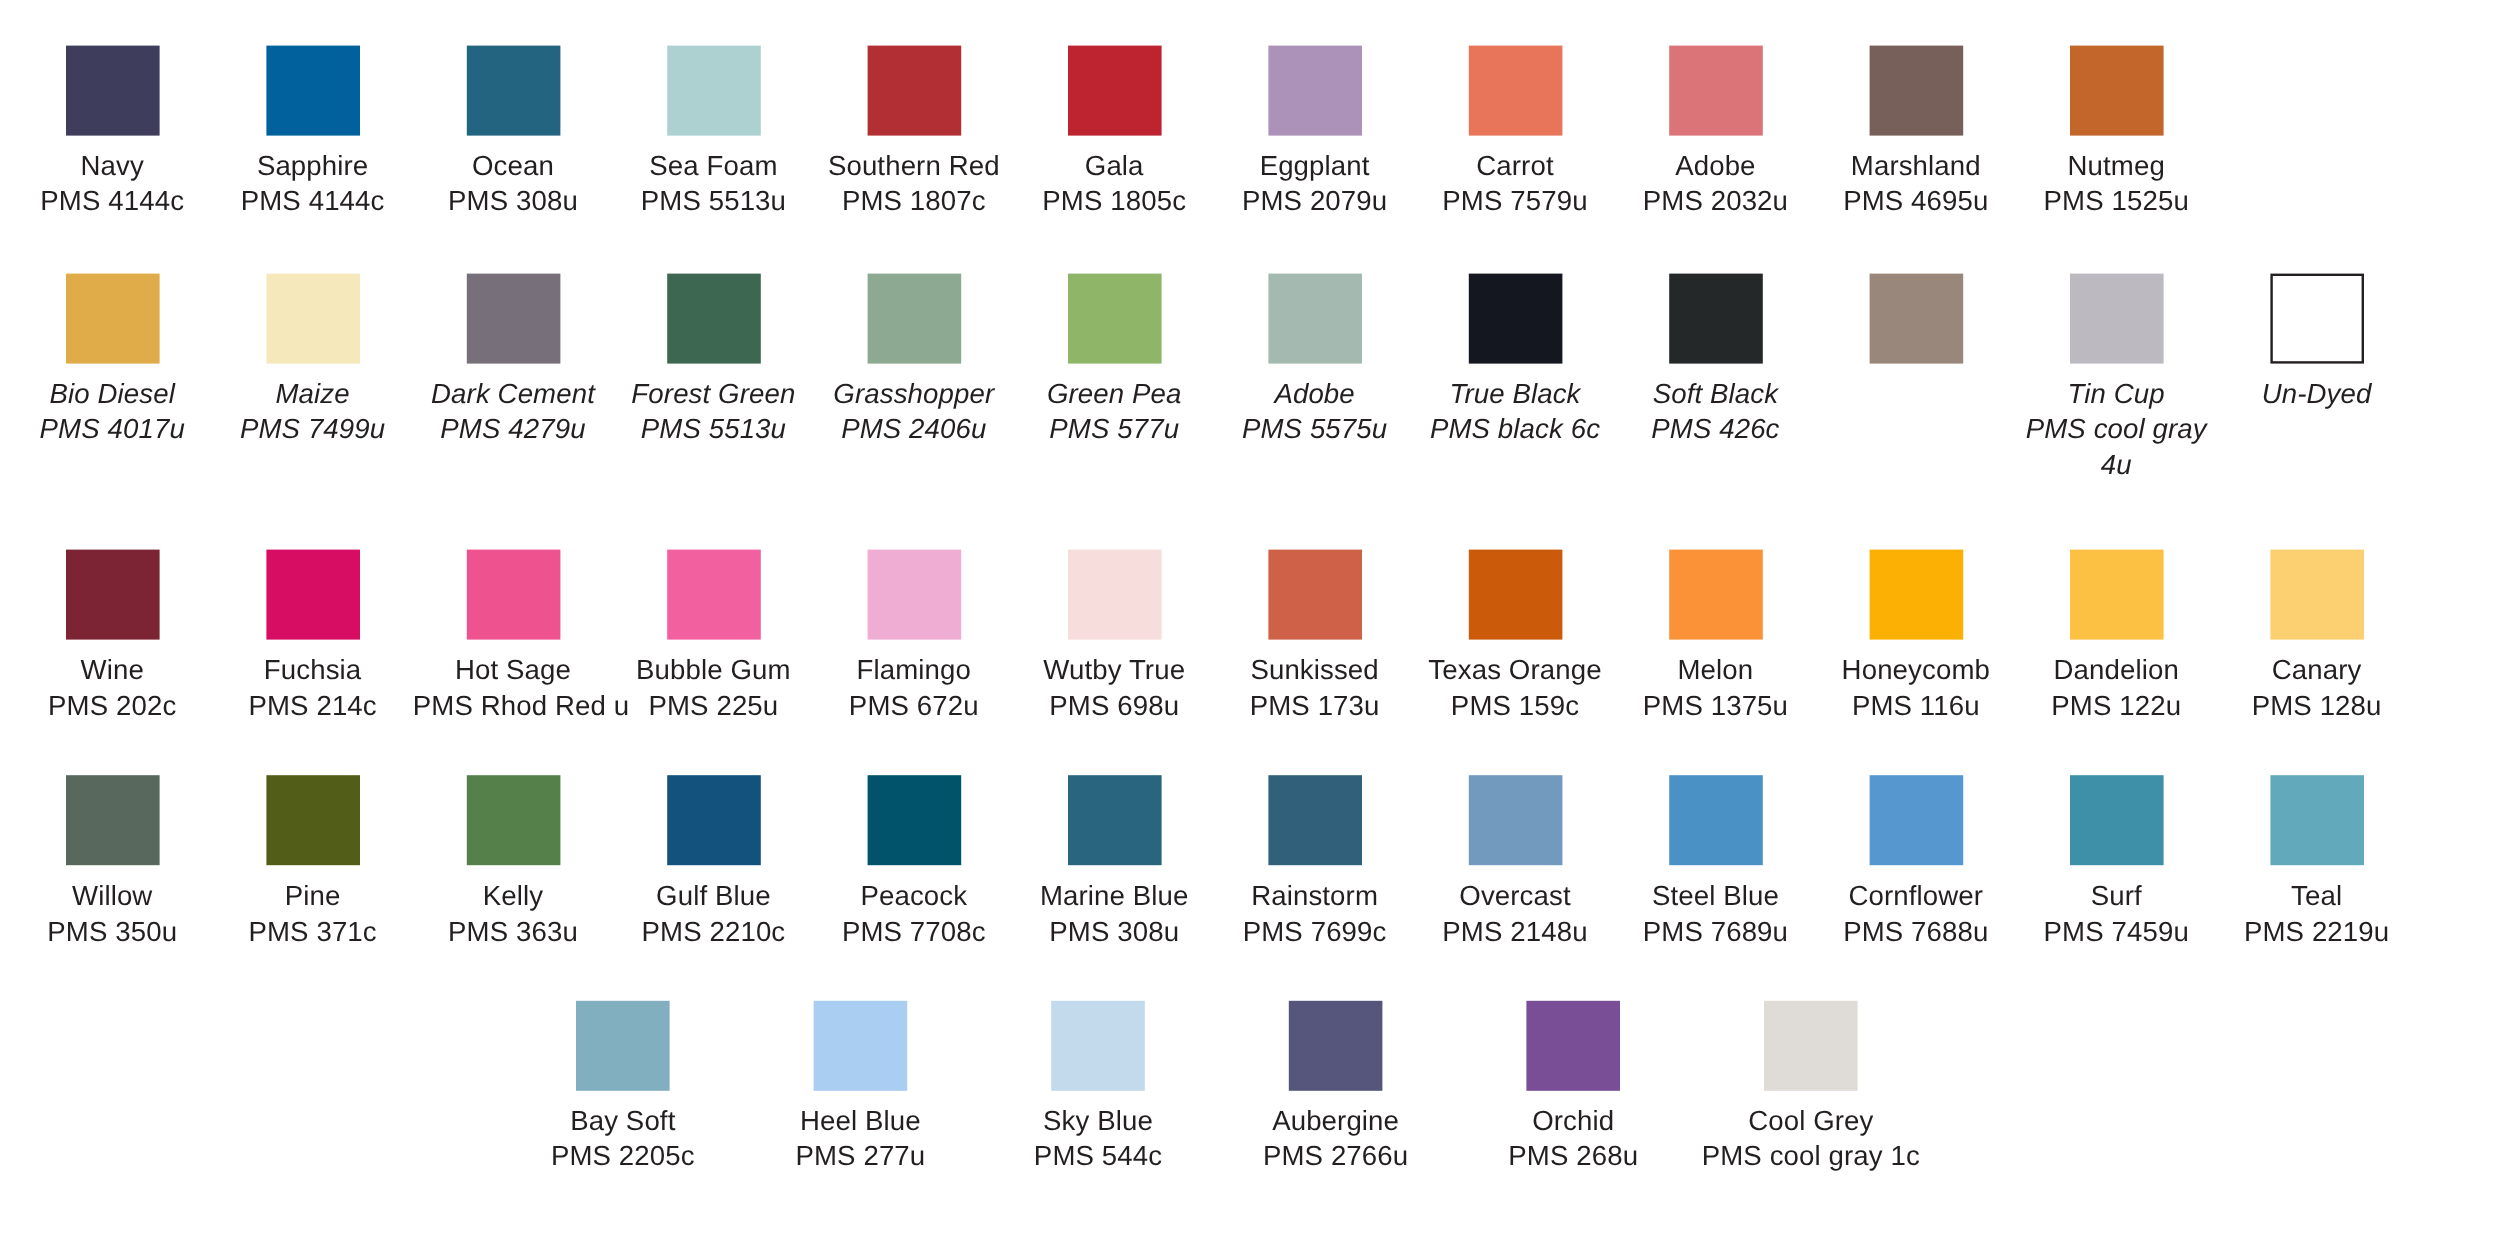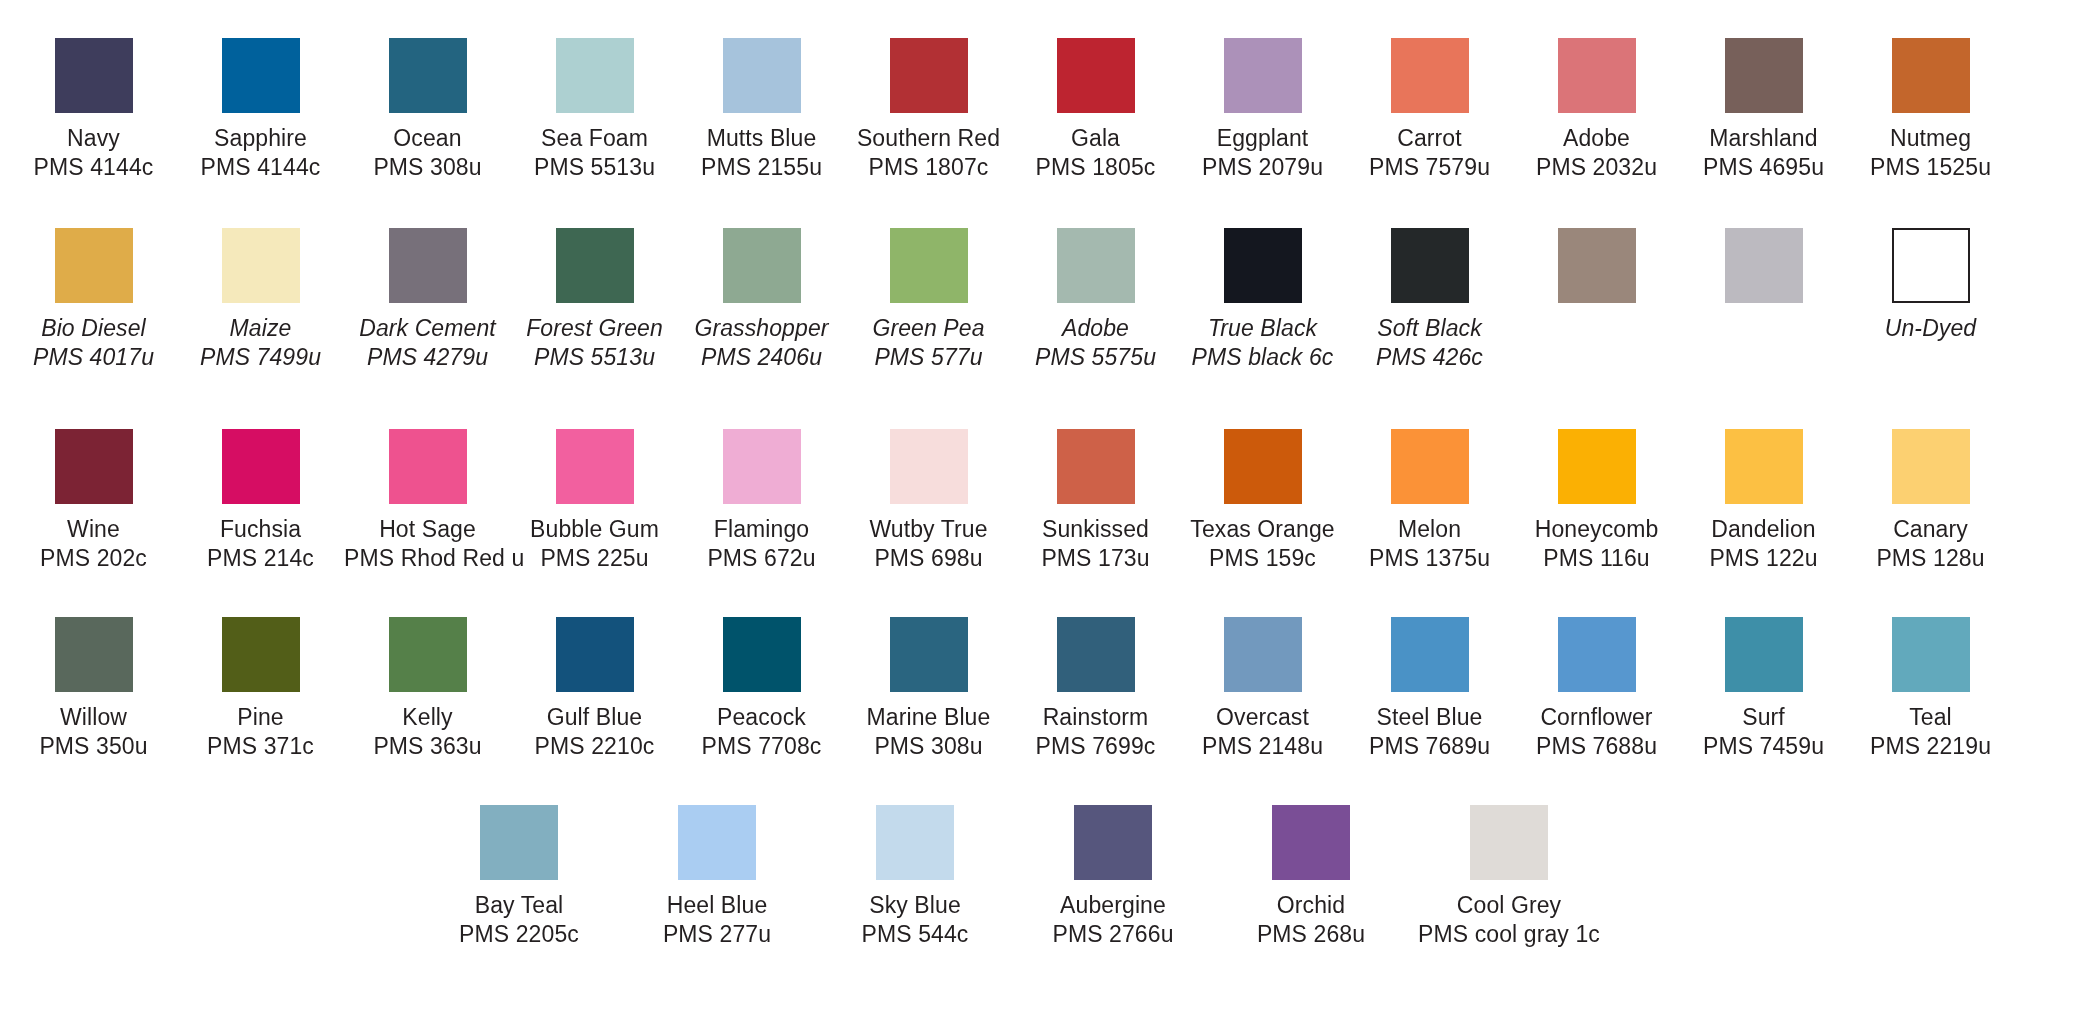--- a/index.html
+++ b/index.html
@@ -116,27 +116,20 @@
         </div>
       </div>
       <div class="swatch-cell">
         <div class="swatch-chip" title="#ADD0D1" style="background: rgb(173, 208, 209);"></div>
         <div class="swatch-label">
           <span class="swatch-name">Sea Foam</span>
           <span class="swatch-code">PMS 5513u</span>
         </div>
       </div>
       <div class="swatch-cell">
-        <div class="swatch-chip" title="#A6C3DC" style="background: rgb(166, 195, 220);"></div>
-        <div class="swatch-label">
-          <span class="swatch-name">Mutts Blue</span>
-          <span class="swatch-code">PMS 2155u</span>
-        </div>
-      </div>
-      <div class="swatch-cell">
         <div class="swatch-chip" title="#B23034" style="background: rgb(178, 48, 52);"></div>
         <div class="swatch-label">
           <span class="swatch-name">Southern Red</span>
           <span class="swatch-code">PMS 1807c</span>
         </div>
       </div>
       <div class="swatch-cell">
         <div class="swatch-chip" title="#BD2430" style="background: rgb(189, 36, 48);"></div>
         <div class="swatch-label">
           <span class="swatch-name">Gala</span>
@@ -241,20 +234,24 @@
         <div class="swatch-label">
           <span class="swatch-name">Soft Black</span>
           <span class="swatch-code">PMS 426c</span>
         </div>
       </div>
       <div class="swatch-cell">
         <div class="swatch-chip" title="#9A877B" style="background: rgb(154, 135, 123);"></div>
       </div>
       <div class="swatch-cell">
         <div class="swatch-chip" title="#BCBAC0" style="background: rgb(188, 186, 192);"></div>
+        <div class="swatch-label">
+          <span class="swatch-name">Tin Cup</span>
+          <span class="swatch-code">PMS cool gray 4u</span>
+        </div>
       </div>
       <div class="swatch-cell">
         <div class="swatch-chip bordered" title="#FFFFFF"></div>
         <div class="swatch-label">
           <span class="swatch-name">Un-Dyed</span>
           <span class="swatch-code"></span>
         </div>
       </div>
     </div>
   <div class="swatch-row row-main row-3">
@@ -426,21 +423,21 @@
         <div class="swatch-label">
           <span class="swatch-name">Teal</span>
           <span class="swatch-code">PMS 2219u</span>
         </div>
       </div>
     </div>
   <div class="swatch-row row-final row-5">
       <div class="swatch-cell">
         <div class="swatch-chip" title="#82AFC0" style="background: rgb(130, 175, 192);"></div>
         <div class="swatch-label">
-          <span class="swatch-name">Bay Teal</span>
+          <span class="swatch-name">Bay Soft</span>
           <span class="swatch-code">PMS 2205c</span>
         </div>
       </div>
       <div class="swatch-cell">
         <div class="swatch-chip" title="#AACDF2" style="background: rgb(170, 205, 242);"></div>
         <div class="swatch-label">
           <span class="swatch-name">Heel Blue</span>
           <span class="swatch-code">PMS 277u</span>
         </div>
       </div>

